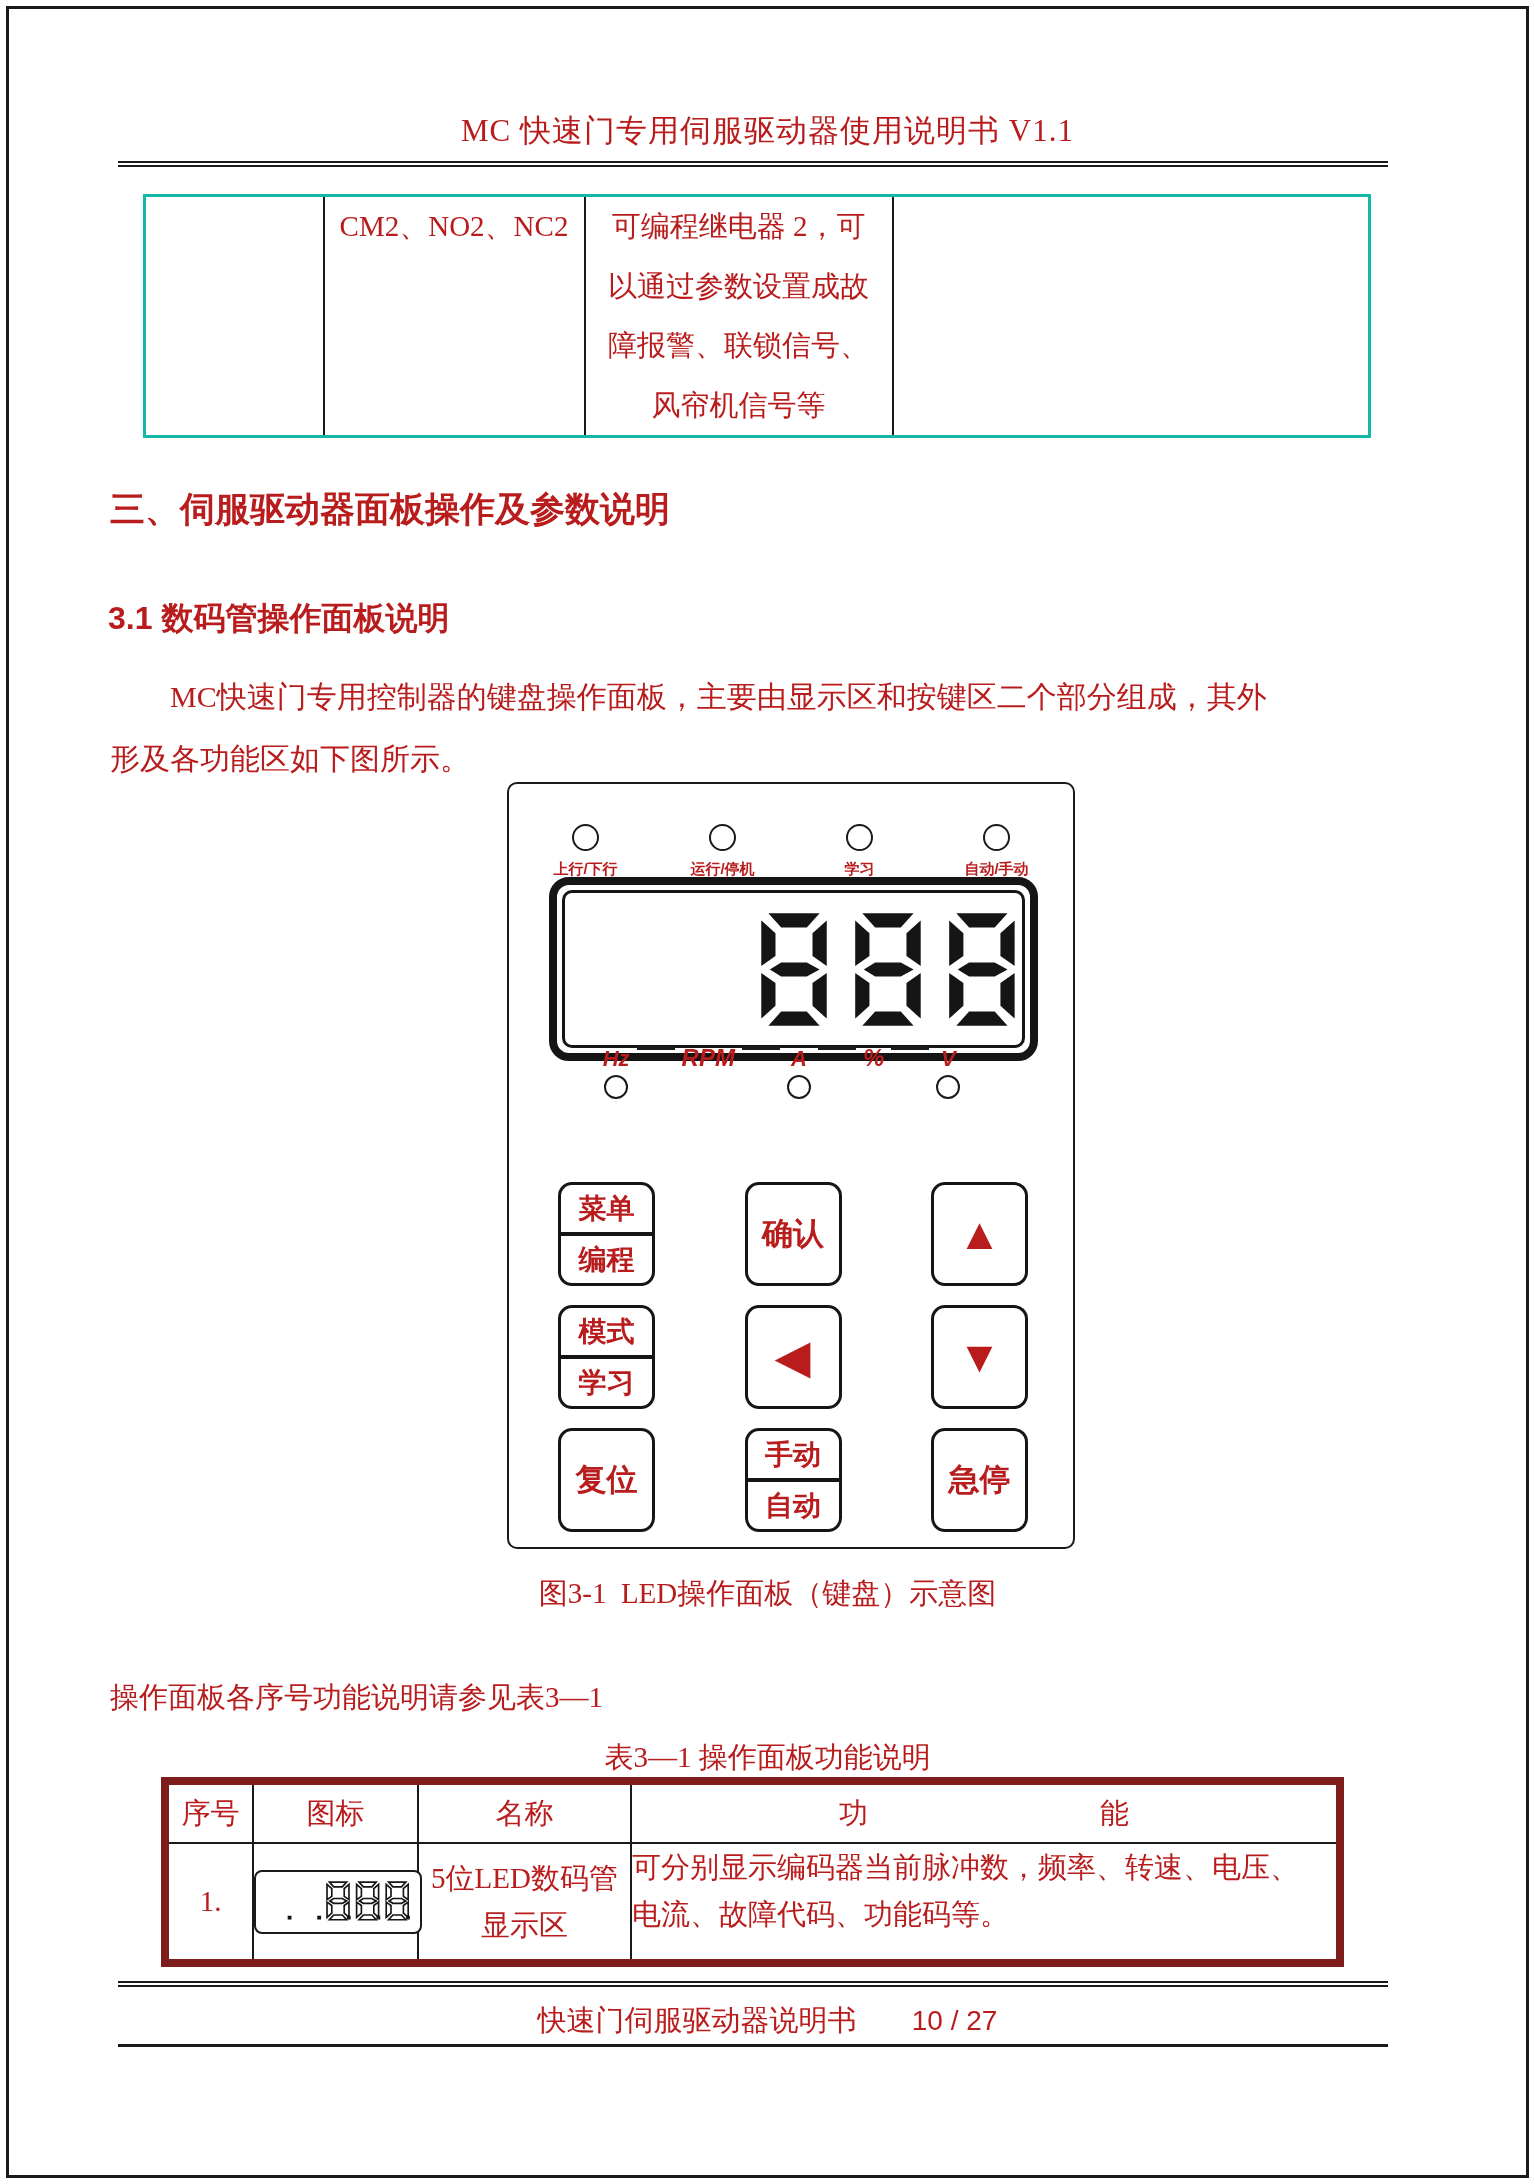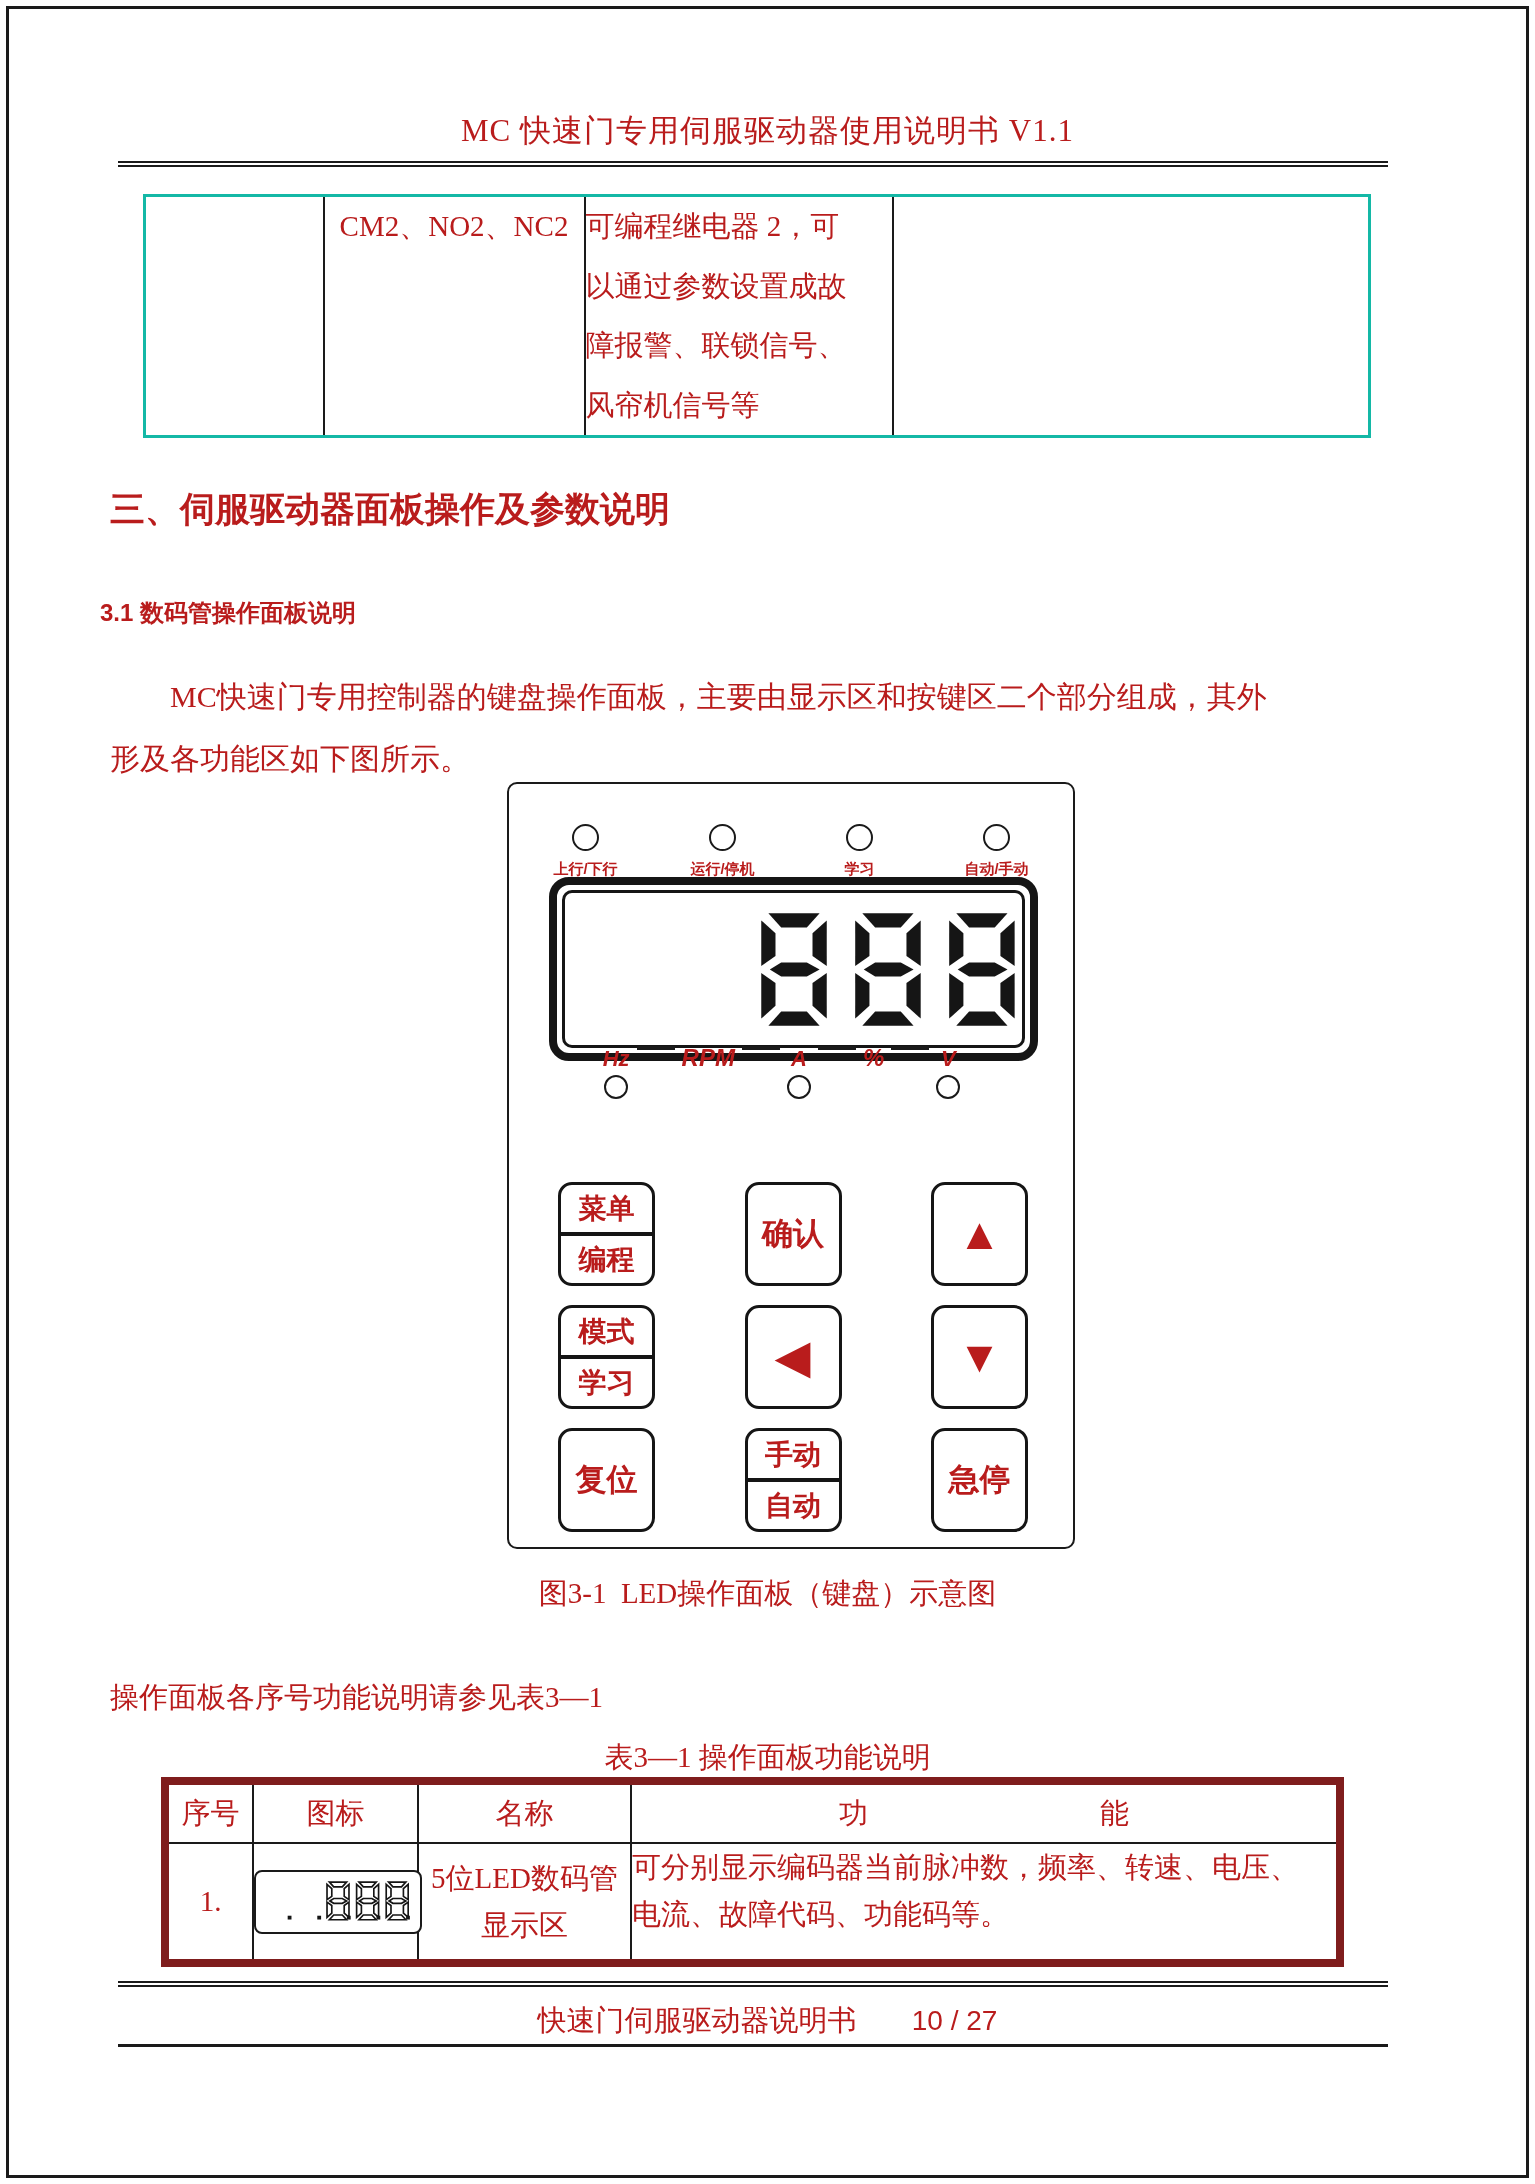--- a/index.html
+++ b/index.html
@@ -15,27 +15,27 @@
   .rule-double { position:absolute; left:118px; width:1270px; height:6px; box-sizing:border-box;
     border-top:2px solid #1a1a1a; border-bottom:2px solid #1a1a1a; }
   .rule-single { position:absolute; left:118px; width:1270px; height:3px; background:#1a1a1a; }
   #header-rule { top:161px; }
 
   
   .top-table { position:absolute; top:194px; left:143px; width:1225px; height:244px;
     border-collapse:collapse; table-layout:fixed; font-size:29px; border:3px solid #14b8a6; }
   .top-table td { border:2px solid #1a1a1a; vertical-align:top; padding:0; }
   .top-table .cell-terminal { text-align:center; line-height:59px; }
-  .top-table .cell-desc { line-height:59.5px; }
+  .top-table .cell-desc { line-height:59.5px;text-align:center; }
 
   
   .h-main { position:absolute; top:486px; left:110px; font-family:"Liberation Sans",sans-serif;
     font-weight:bold; font-size:35px; }
-  .h-sub  { position:absolute; top:597px; left:100px; font-family:"Liberation Sans",sans-serif;
-    font-weight:bold; font-size:24px; }
+  .h-sub  { position:absolute; top:597px; left:108px; font-family:"Liberation Sans",sans-serif;
+    font-weight:bold; font-size:32px; }
   .intro  { position:absolute; top:666px; left:110px; width:1320px; font-size:30px; line-height:62px; }
   .intro .l1 { text-indent:60px; }
 
   
   .panel { position:absolute; top:782px; left:507px; width:568px; height:767px; box-sizing:border-box;
     border:2.5px solid #1a1a1a; border-radius:10px; background:#fff;
     font-family:"Liberation Sans",sans-serif; }
   .leds { position:absolute; top:40px; left:8px; right:8px; display:flex; }
   .led-col { flex:1; display:flex; flex-direction:column; align-items:center; }
   .led-circle { width:27px; height:27px; border:2.5px solid #1a1a1a; border-radius:50%; background:#fff; box-sizing:border-box; }

